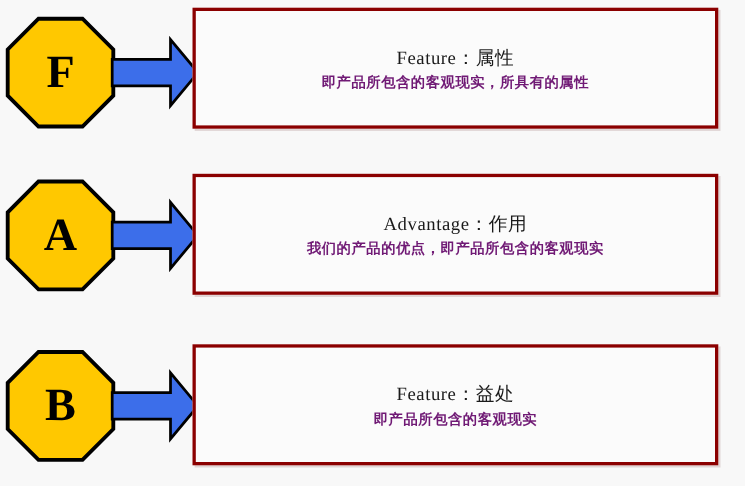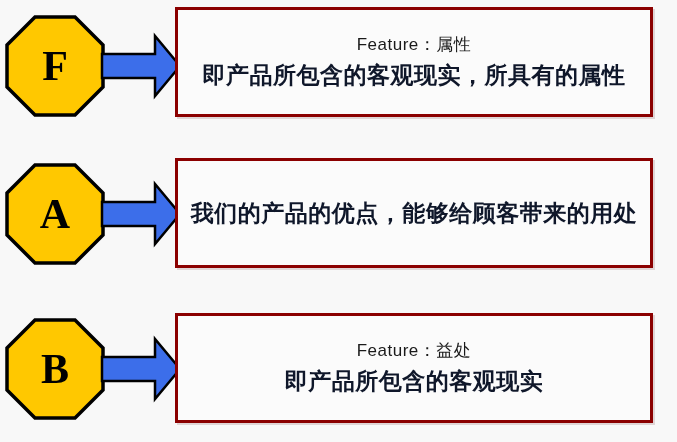--- a/index.html
+++ b/index.html
@@ -85,32 +85,32 @@
     box-sizing: border-box;
     border: 3px solid #8b0000;
     background: #fbfbfb;
     display: flex;
     flex-direction: column;
     align-items: center;
     justify-content: center;
     box-shadow: 2px 2px 0 rgba(180,150,150,0.35);
   }
   .line-head {
-    font-family: Liberation Sans, sans-serif;
+    font-family: Liberation Serif, serif;
     font-size: 17px;
     color: #1a1a1a;
     line-height: 1.5;
     white-space: nowrap;
     letter-spacing: 0.5px;
   }
   .line-body {
     font-family: "Liberation Sans", sans-serif;
-    font-size: 23px;
+    font-size: 13px;
     font-weight: bold;
-    color: #0f172a;
+    color: #701a75;
     line-height: 1.5;
     white-space: nowrap;
     letter-spacing: 0.5px;
   }
 </style>
 </head>
 <body>
 
 <div id="canvas">
 
@@ -144,21 +144,22 @@
       <div class="octagon-letter">A</div>
     </div>
 
     <div class="arrow-wrap" style="top:24px;">
       <svg viewBox="0 0 82 64" xmlns="http://www.w3.org/2000/svg">
         <polygon points="2,20 55,20 55,2 80,32 55,62 55,44 2,44" fill="#3C6EEA" stroke="#000000" stroke-width="2.5" stroke-linejoin="miter"></polygon>
       </svg>
     </div>
 
     <div class="text-box">
-      <div class="line-body">我们的产品的优点，能够给顾客带来的用处</div>
+      <div class="line-head">Advantage：作用</div>
+      <div class="line-body">我们的产品的优点，即产品所包含的客观现实</div>
     </div>
   </div>
 
   <div class="fab-row" style="top:313px;">
 
     <div class="octagon-wrap" style="top:5px;">
       <svg viewBox="0 0 100 102" xmlns="http://www.w3.org/2000/svg">
         <polygon points="30,2 70,2 98,30 98,72 70,100 30,100 2,72 2,30" fill="#FFC800" stroke="#000000" stroke-width="3.5" stroke-linejoin="miter"></polygon>
       </svg>
       <div class="octagon-letter">B</div>

